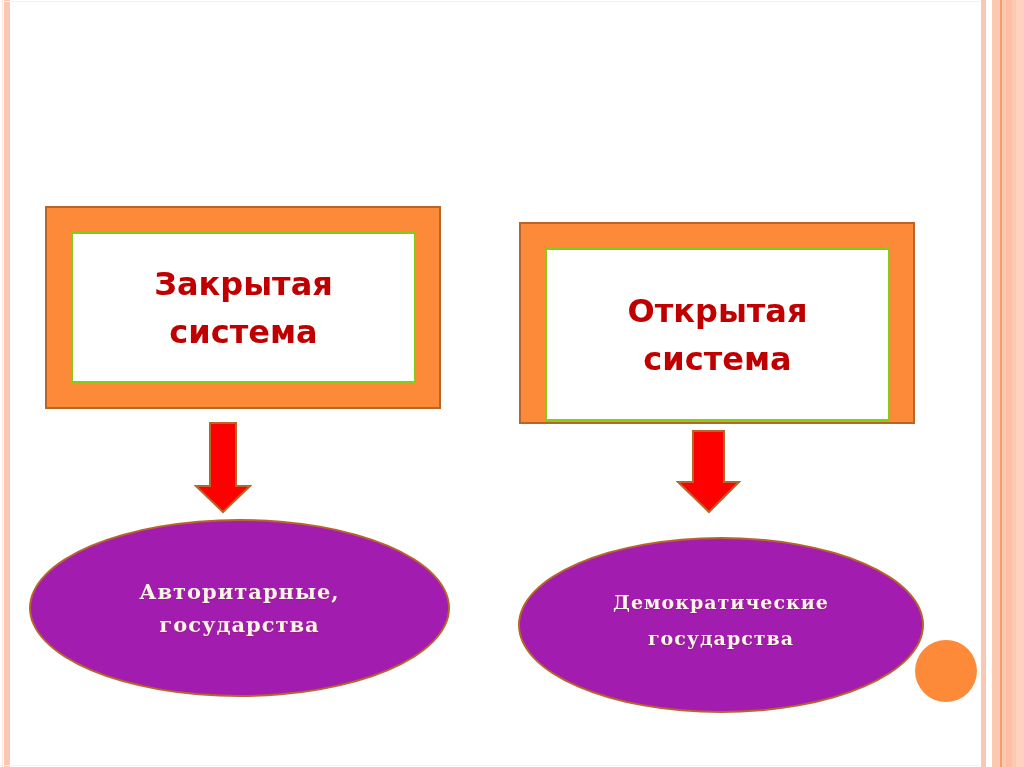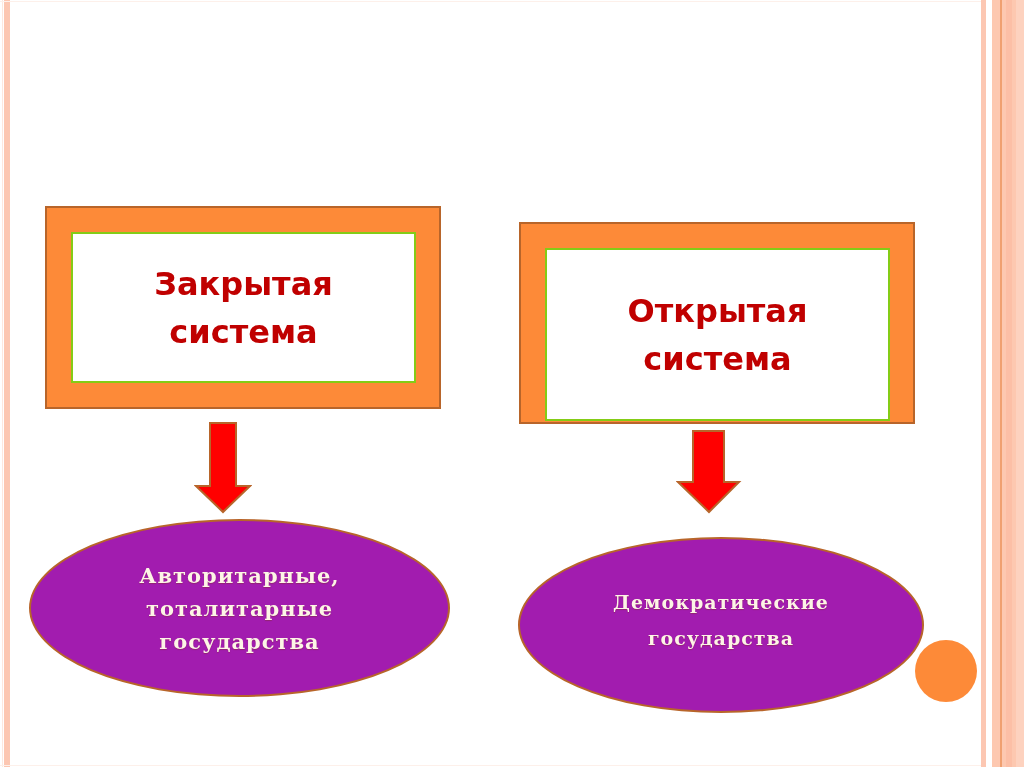--- a/index.html
+++ b/index.html
@@ -102,21 +102,20 @@
 <svg class="arrow" style="left:194px; top:421px;" width="58" height="94" viewBox="0 0 58 94">
   <polygon points="16,2 42,2 42,65 56,65 29,91 2,65 16,65" fill="#ff0000" stroke="#b8652a" stroke-width="2"></polygon>
 </svg>
 <svg class="arrow" style="left:676px; top:429px;" width="66" height="86" viewBox="0 0 66 86">
   <polygon points="17,2 48,2 48,53 63,53 33,83 2,53 17,53" fill="#ff0000" stroke="#b8652a" stroke-width="2"></polygon>
 </svg>
 
 <div class="ellipse ell-left" style="left:29px; top:519px; width:421px; height:178px;">
   <div class="ell-text">
     <div>Авторитарные,</div>
-    <div>тоталитарные</div>
     <div>государства</div>
   </div>
 </div>
 <div class="ellipse ell-right" style="left:518px; top:537px; width:406px; height:176px;">
   <div class="ell-text" style="margin-top:-10px;">
     <div>Демократические</div>
     <div>государства</div>
   </div>
 </div>
 

